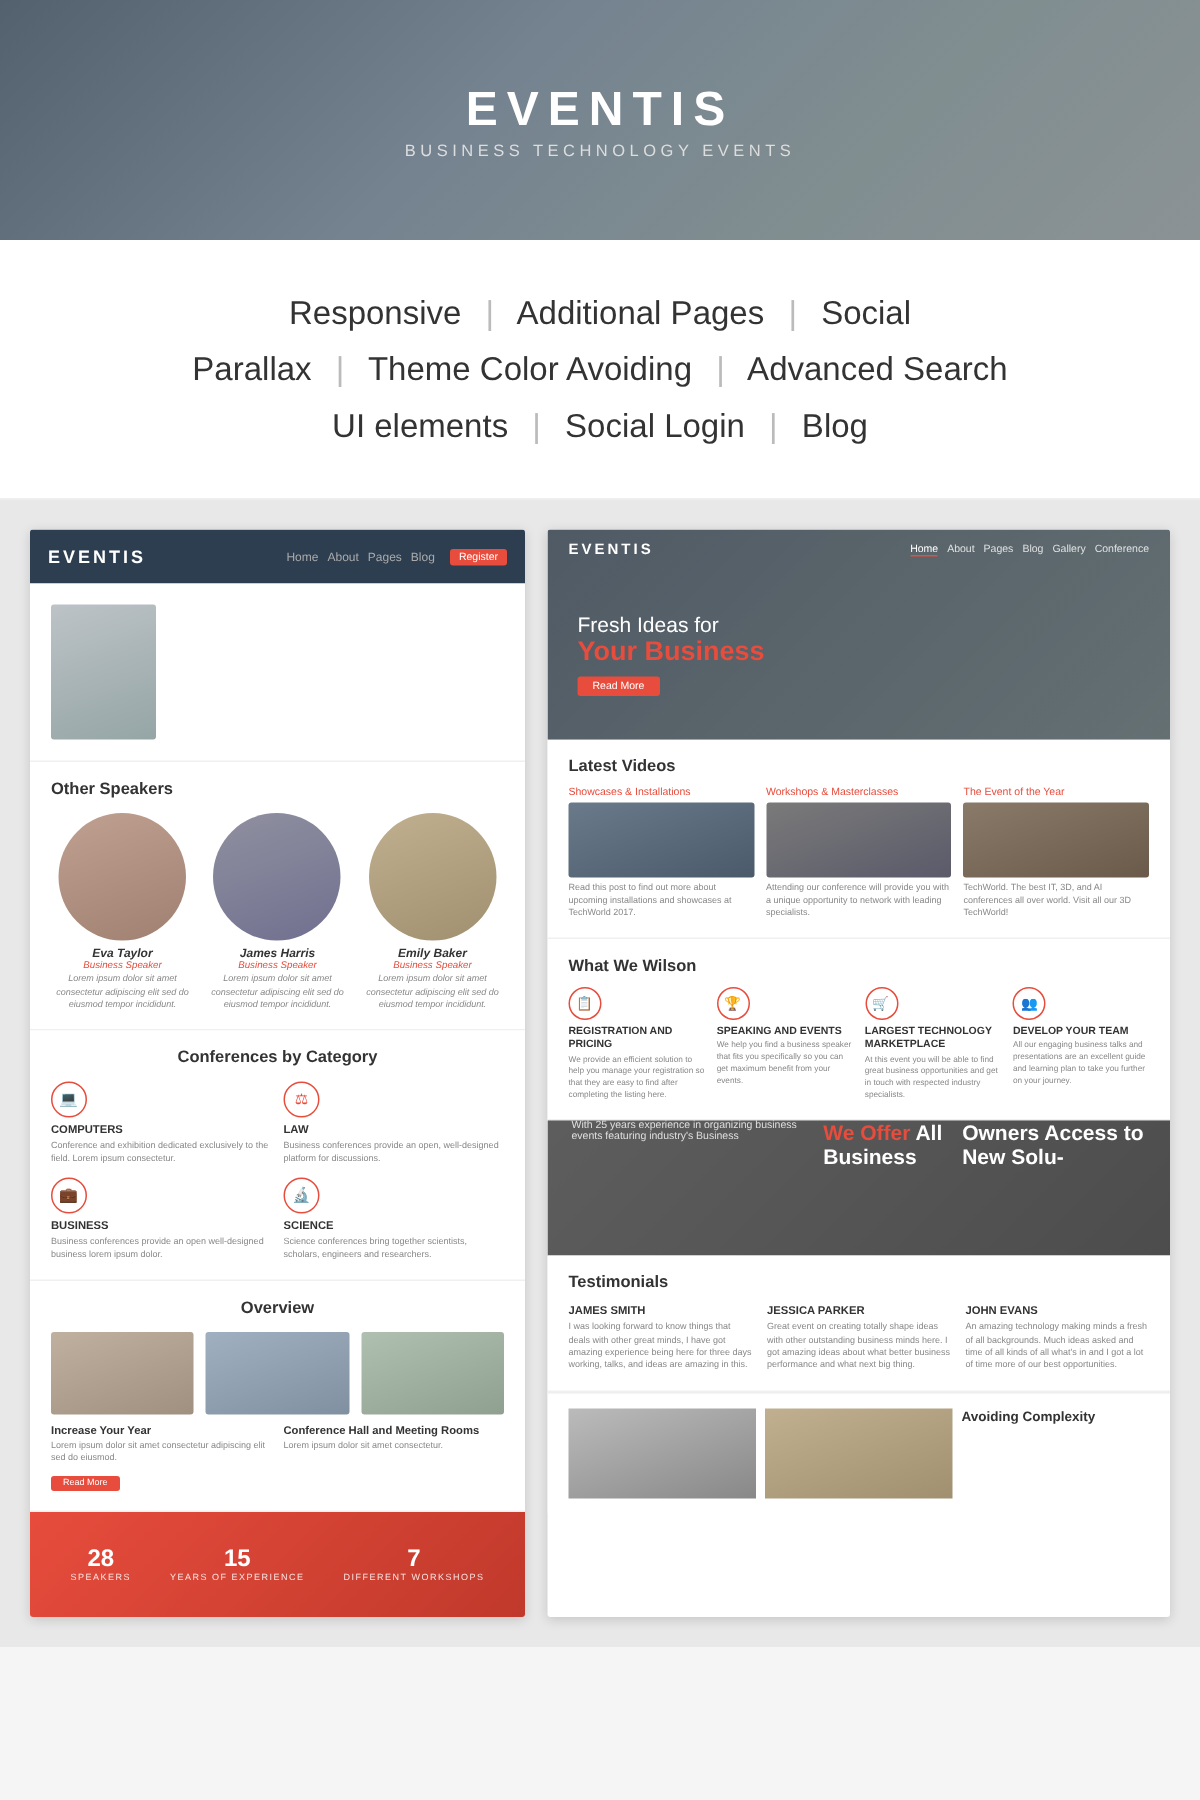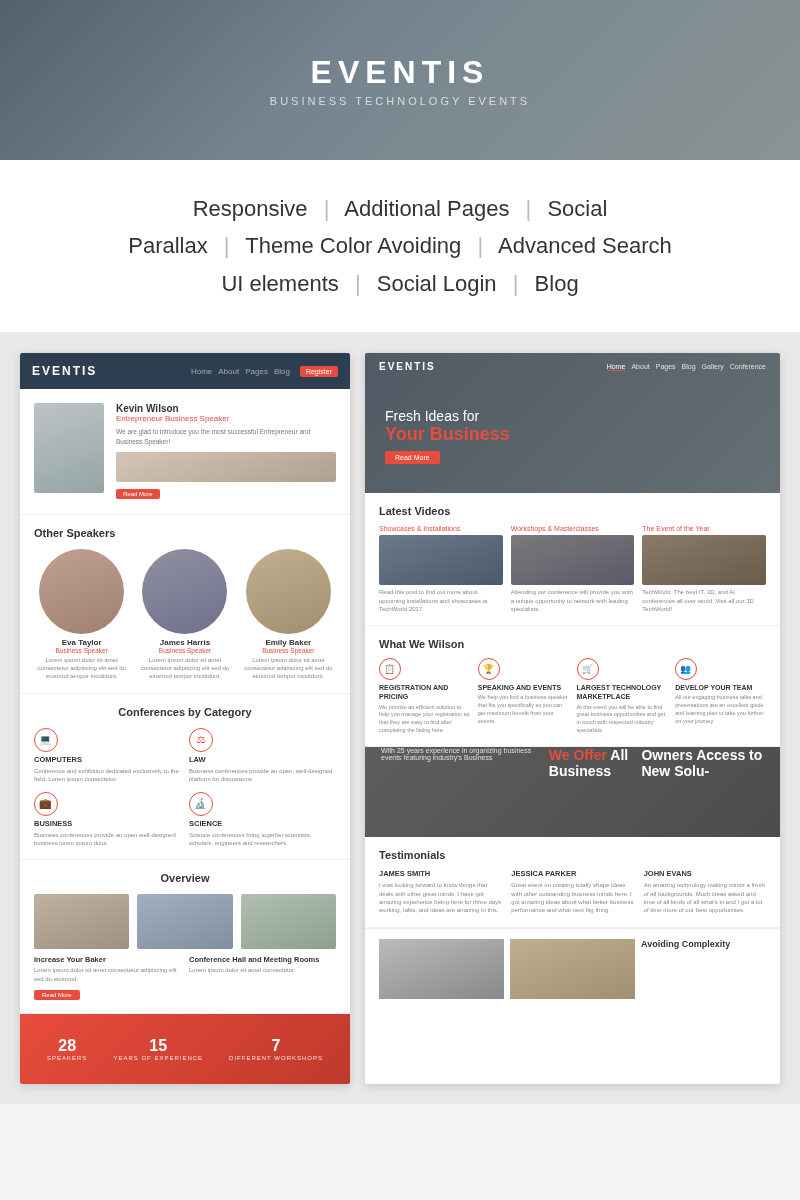--- a/index.html
+++ b/index.html
@@ -152,20 +152,21 @@
     .other-speakers-title {
       font-size: 11px;
       color: #333;
       font-weight: bold;
       text-align: left;
       margin-bottom: 10px;
     }
     .speakers-grid {
       display: flex;
       gap: 8px;
+      font-style: italic;
     }
     .speaker-card {
       flex: 1;
       text-align: center;
     }
     .speaker-avatar {
       width: 85px;
       height: 85px;
       border-radius: 50%;
       margin: 0 auto 4px;
@@ -494,27 +495,20 @@
         <span>Home</span>
         <span>About</span>
         <span>Pages</span>
         <span>Blog</span>
       </div>
       <span class="preview-btn-red">Register</span>
     </div>
 
     <div class="speaker-section">
       <div class="speaker-img"></div>
-      <div class="speaker-info">
-        <div class="speaker-name">Kevin Wilson</div>
-        <div class="speaker-role">Entrepreneur Business Speaker</div>
-        <div class="speaker-text">We are glad to introduce you the most successful Entrepreneur and Business Speaker!</div>
-        <div style="height:30px; background: linear-gradient(160deg,#d5c5b5,#b0a090); border-radius:2px; margin-top:5px;"></div>
-        <span class="speaker-readmore">Read More</span>
-      </div>
     </div>
 
     <div class="other-speakers">
       <div class="other-speakers-title">Other Speakers</div>
       <div class="speakers-grid">
         <div class="speaker-card">
           <div class="speaker-avatar avatar-1"></div>
           <div class="speaker-card-name">Eva Taylor</div>
           <div class="speaker-card-title">Business Speaker</div>
           <div class="speaker-card-text">Lorem ipsum dolor sit amet consectetur adipiscing elit sed do eiusmod tempor incididunt.</div>
@@ -562,21 +556,21 @@
 
     <div class="conf-section">
       <div class="conf-title">Overview</div>
       <div class="overview-grid">
         <div class="overview-img ov-img-1"></div>
         <div class="overview-img ov-img-2"></div>
         <div class="overview-img ov-img-3"></div>
       </div>
       <div style="display:flex;gap:8px;margin-top:6px;">
         <div style="flex:1;">
-          <div class="overview-sub">Increase Your Baker</div>
+          <div class="overview-sub">Increase Your Year</div>
           <div class="overview-text">Lorem ipsum dolor sit amet consectetur adipiscing elit sed do eiusmod.</div>
         </div>
         <div style="flex:1;">
           <div class="overview-sub">Conference Hall and Meeting Rooms</div>
           <div class="overview-text">Lorem ipsum dolor sit amet consectetur.</div>
         </div>
       </div>
       <span class="overview-btn">Read More</span>
     </div>
 

